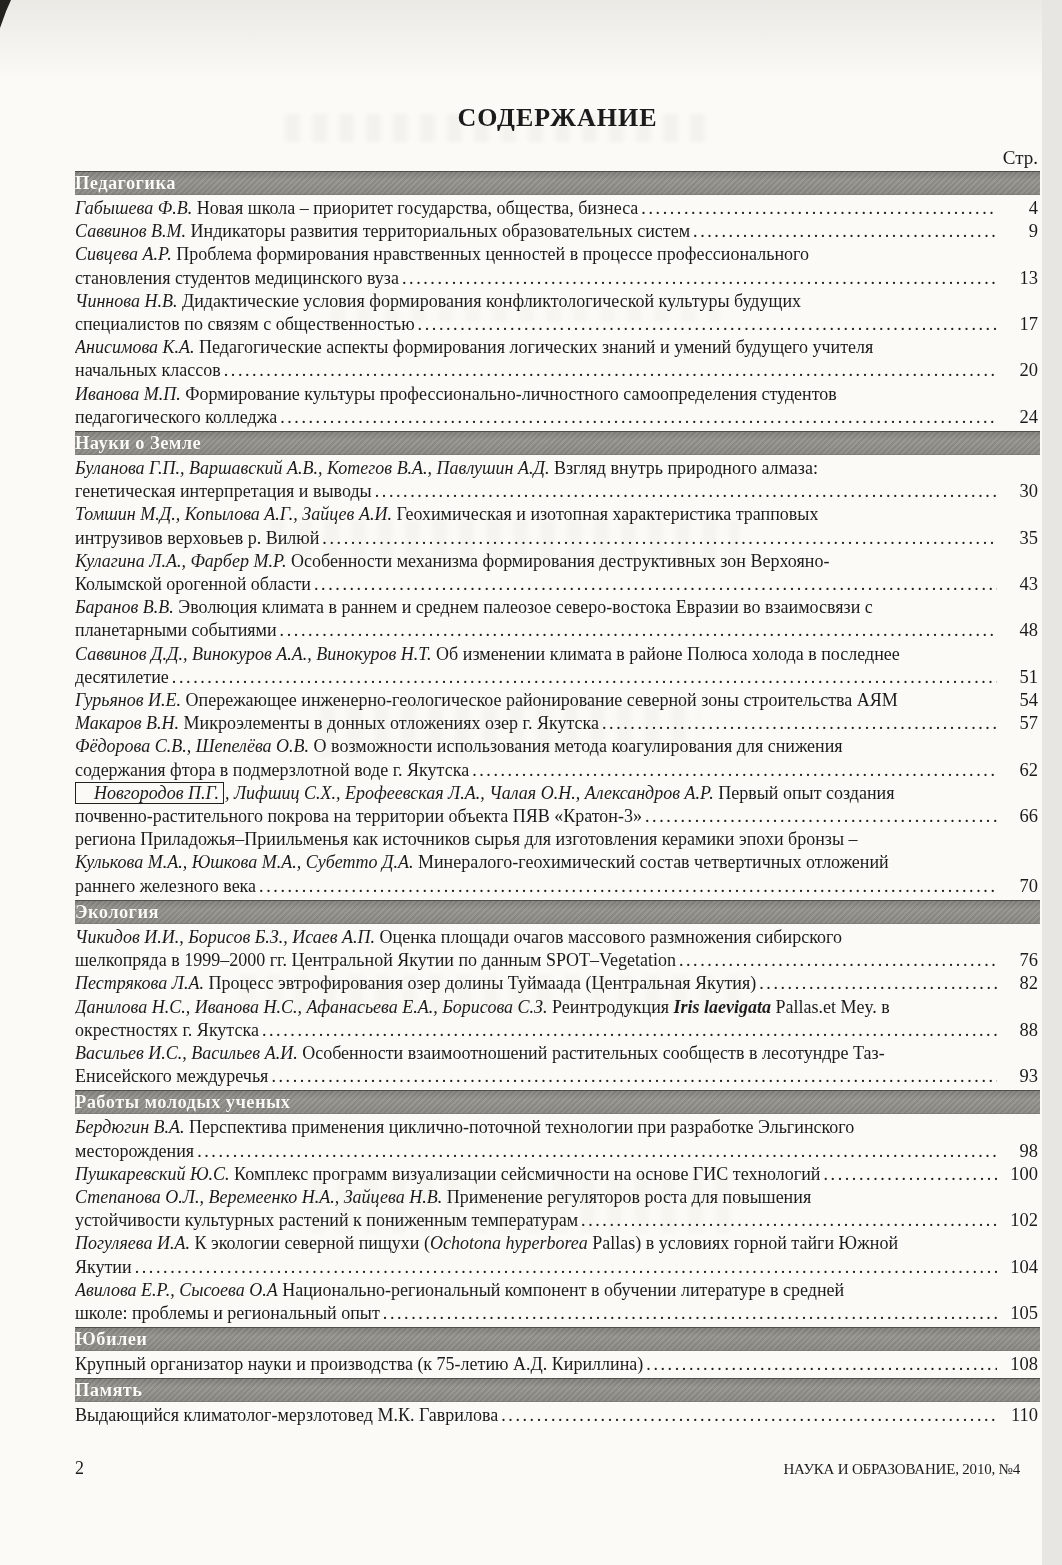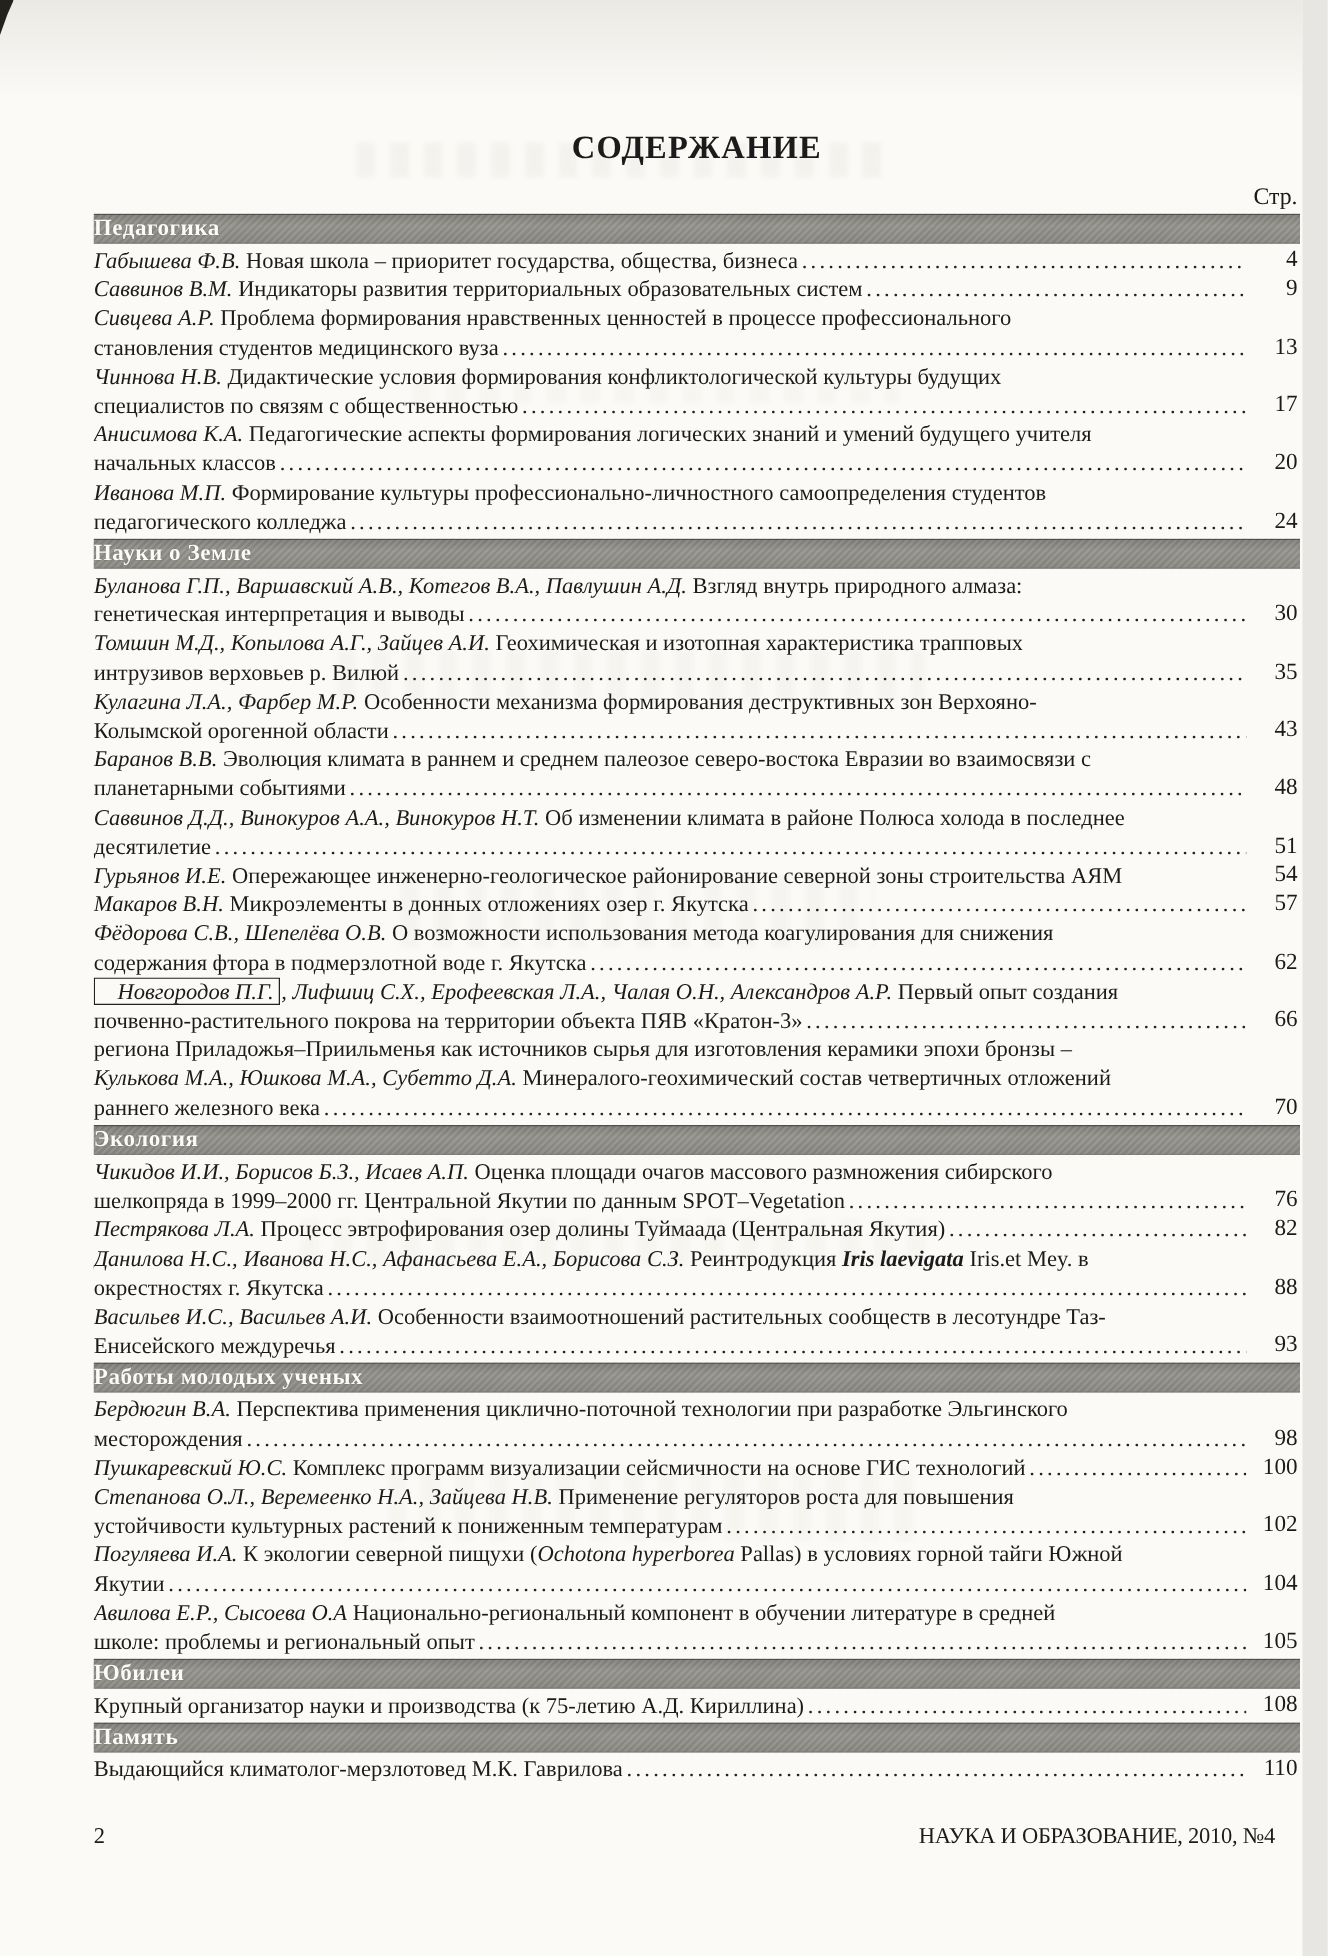--- a/index.html
+++ b/index.html
@@ -38,21 +38,21 @@
   .boxed{border:1.4px solid #22211f;padding:0 4px 0 18px;margin-right:1px;}
   .leader{flex:1 1 8px;min-width:8px;overflow:hidden;white-space:nowrap;padding-left:3px;color:#22211f;}
   .leader::after{content:"..........................................................................................................................................................................................................";
         letter-spacing:2.6px;}
   .leader.empty::after{content:"";}
   .pg{flex:none;min-width:36px;text-align:right;padding-left:5px;font-size:18.5px;}
 
   .footer{position:absolute;left:75px;right:22px;top:1458px;display:flex;
         justify-content:space-between;align-items:baseline;}
   .footer .fl{font-size:18px;}
-  .footer .fr{font-size:18px;letter-spacing:-0.2px;}
+  .footer .fr{font-size:15px;letter-spacing:-0.2px;}
 </style>
 </head>
 <body>
 
 <div class="page">
   <div class="corner-mark"></div>
   <div class="ghost g1"></div>
   <div class="ghost g2"></div>
   <div class="ghost g3"></div>
   <div class="ghost g4"></div>
@@ -192,21 +192,21 @@
           <span class="txt"><span>шелкопряда в 1999–2000 гг. Центральной Якутии по данным SPOT–Vegetation</span></span>
           <span class="leader"></span>
           <span class="pg">76</span>
         </div>
         <div class="line">
           <span class="txt"><span class="it">Пестрякова Л.А.</span><span> Процесс эвтрофирования озер долины Туймаада (Центральная Якутия)</span></span>
           <span class="leader"></span>
           <span class="pg">82</span>
         </div>
         <div class="line">
-          <span class="txt"><span class="it">Данилова Н.С., Иванова Н.С., Афанасьева Е.А., Борисова С.З.</span><span> Реинтродукция </span><span class="bit">Iris laevigata</span><span> Iris.et Mey. в</span></span>
+          <span class="txt"><span class="it">Данилова Н.С., Иванова Н.С., Афанасьева Е.А., Борисова С.З.</span><span> Реинтродукция </span><span class="bit">Iris laevigata</span><span> Pallas.et Mey. в</span></span>
         </div>
         <div class="line">
           <span class="txt"><span>окрестностях г. Якутска</span></span>
           <span class="leader"></span>
           <span class="pg">88</span>
         </div>
         <div class="line">
           <span class="txt"><span class="it">Васильев И.С., Васильев А.И.</span><span> Особенности взаимоотношений растительных сообществ в лесотундре Таз-</span></span>
         </div>
         <div class="line">

